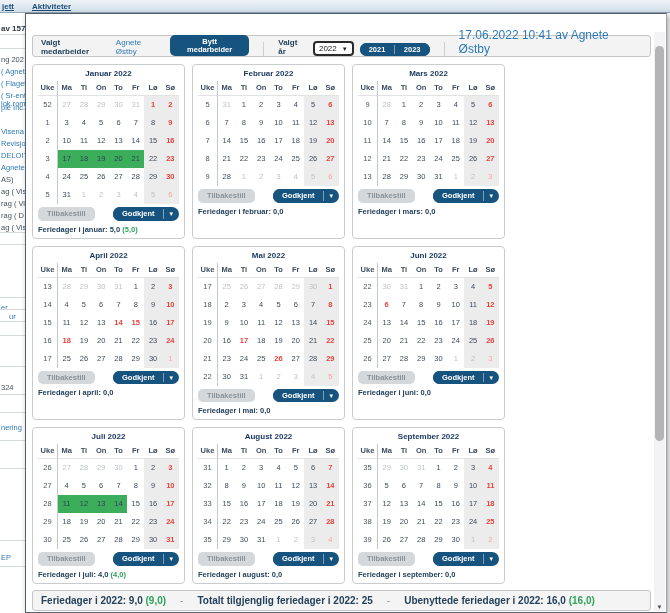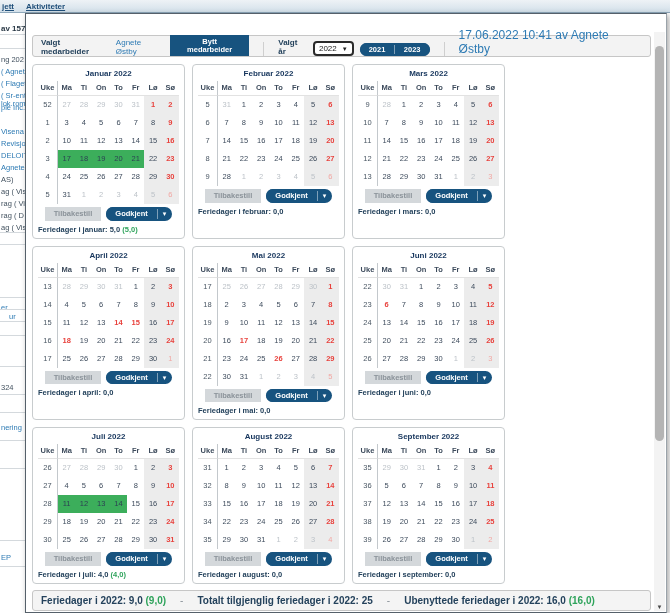--- a/index.html
+++ b/index.html
@@ -3,21 +3,21 @@
 <meta charset="utf-8">
 <style>
   * { margin:0; padding:0; box-sizing:border-box; }
   html,body { width:670px; height:613px; overflow:hidden; background:#fff;
     font-family:"Liberation Sans", sans-serif; }
   body { position:relative; }
 
   
   .menubar { position:absolute; top:0; left:0; right:0; height:13px;
     background:linear-gradient(#eef2f6,#d3e0ea); border-bottom:1px solid #8fa9bc;
-    display:flex; gap:12px; align-items:center; padding-left:2px;
+    display:flex; gap:18px; align-items:center; padding-left:2px;
     font-size:8px; font-weight:bold; color:#1f4e79; }
   .menubar span { text-decoration:underline; cursor:pointer; }
   .sidebar { position:absolute; top:14px; left:0; width:25px; bottom:0; background:#fff; overflow:hidden; }
   .sfrag { position:absolute; left:1px; font-size:7.5px; white-space:nowrap; }
   .sfrag.link { color:#2e7bb4; }
   .sfrag.dark { color:#42515f; }
   .sfrag.dark-bold { color:#2b3a47; font-weight:bold; font-size:8px; }
   .sline { position:absolute; left:0; width:25px; height:0; border-top:1px solid #d4d9dd; }
 
   
@@ -34,21 +34,21 @@
 
   .content { position:absolute; top:17px; left:0; right:13px; bottom:0; padding:4px 2px 0 6px; }
 
   
   .toolbar { border:1px solid #c6c6c6; border-radius:3px; background:#f3f3f3;
     height:22px; display:flex; align-items:flex-end; gap:6px; padding:0 8px;
     font-size:8px; color:#24425c; }
   .toolbar .lbl { font-weight:bold; }
   .toolbar .link { color:#2e7bb4; cursor:pointer; }
   .tb-sep { width:1px; height:14px; background:#cfcfcf; margin:0 8px; }
-  .pill { background:#17537f; color:#fff; border:none; border-radius:0;
+  .pill { background:#17537f; color:#fff; border:none; border-radius:5px;
     font-size:7.5px; font-weight:bold; padding:3px 9px; cursor:pointer;
     font-family:"Liberation Sans",sans-serif; line-height:1; }
   .pill-group { display:flex; background:#17537f; border-radius:9px; overflow:hidden; }
   .pill-group .pill { border-radius:0; }
   .pill-group .pg-sep { width:1px; background:rgba(255,255,255,.45); margin:2px 0; }
   .yearsel { background:#fff; border:2px solid #2a2a2a; border-radius:4px;
     font-size:8px; color:#222; padding:1px 4px; display:flex; align-items:center; gap:5px; cursor:pointer; }
   .yearsel .car { font-size:6px; color:#222; }
   .stamp { color:#2e7bb4; font-size:12px; }
 
@@ -63,21 +63,21 @@
     padding:2px 0 3px; border-bottom:1px solid #e2e2e2; }
   .cc { font-size:7.5px; text-align:center; height:18px; line-height:18px; }
   .uk { border-right:1px solid #c3c8cc; }
   .wkno { color:#4a5764; }
   .we { background:#ececec; }
   .d-n { color:#3d4b5c; }
   .d-o { color:#bcc2c8; }
   .d-r { color:#e8423d; font-weight:bold; }
   .d-p { color:#f1a7a3; }
   .d-g { background:#3cae5b; color:#2c4153; }
-  .mbtns { display:flex; justify-content:center; gap:5px; margin-top:3px; }
+  .mbtns { display:flex; justify-content:space-between; gap:5px; margin-top:3px; }
   .pill.gray { background:#d4d8db; color:#8a9299; cursor:default; }
   .split { display:flex; background:#17537f; border-radius:9px; overflow:hidden; }
   .split .pill { border-radius:0; }
   .split .pg-sep { width:1px; background:rgba(255,255,255,.45); margin:2px 0; }
   .split .chev { color:#fff; font-size:7px; padding:3px 6px 2px 5px; line-height:1; cursor:pointer; }
   .mfooter { font-size:7.5px; font-weight:bold; color:#24425c; margin-top:4px; }
   .grn { color:#2ea35b; }
 
   
   .summary { margin-top:6px; border:1px solid #c6c6c6; border-radius:3px; background:#f4f4f4;

